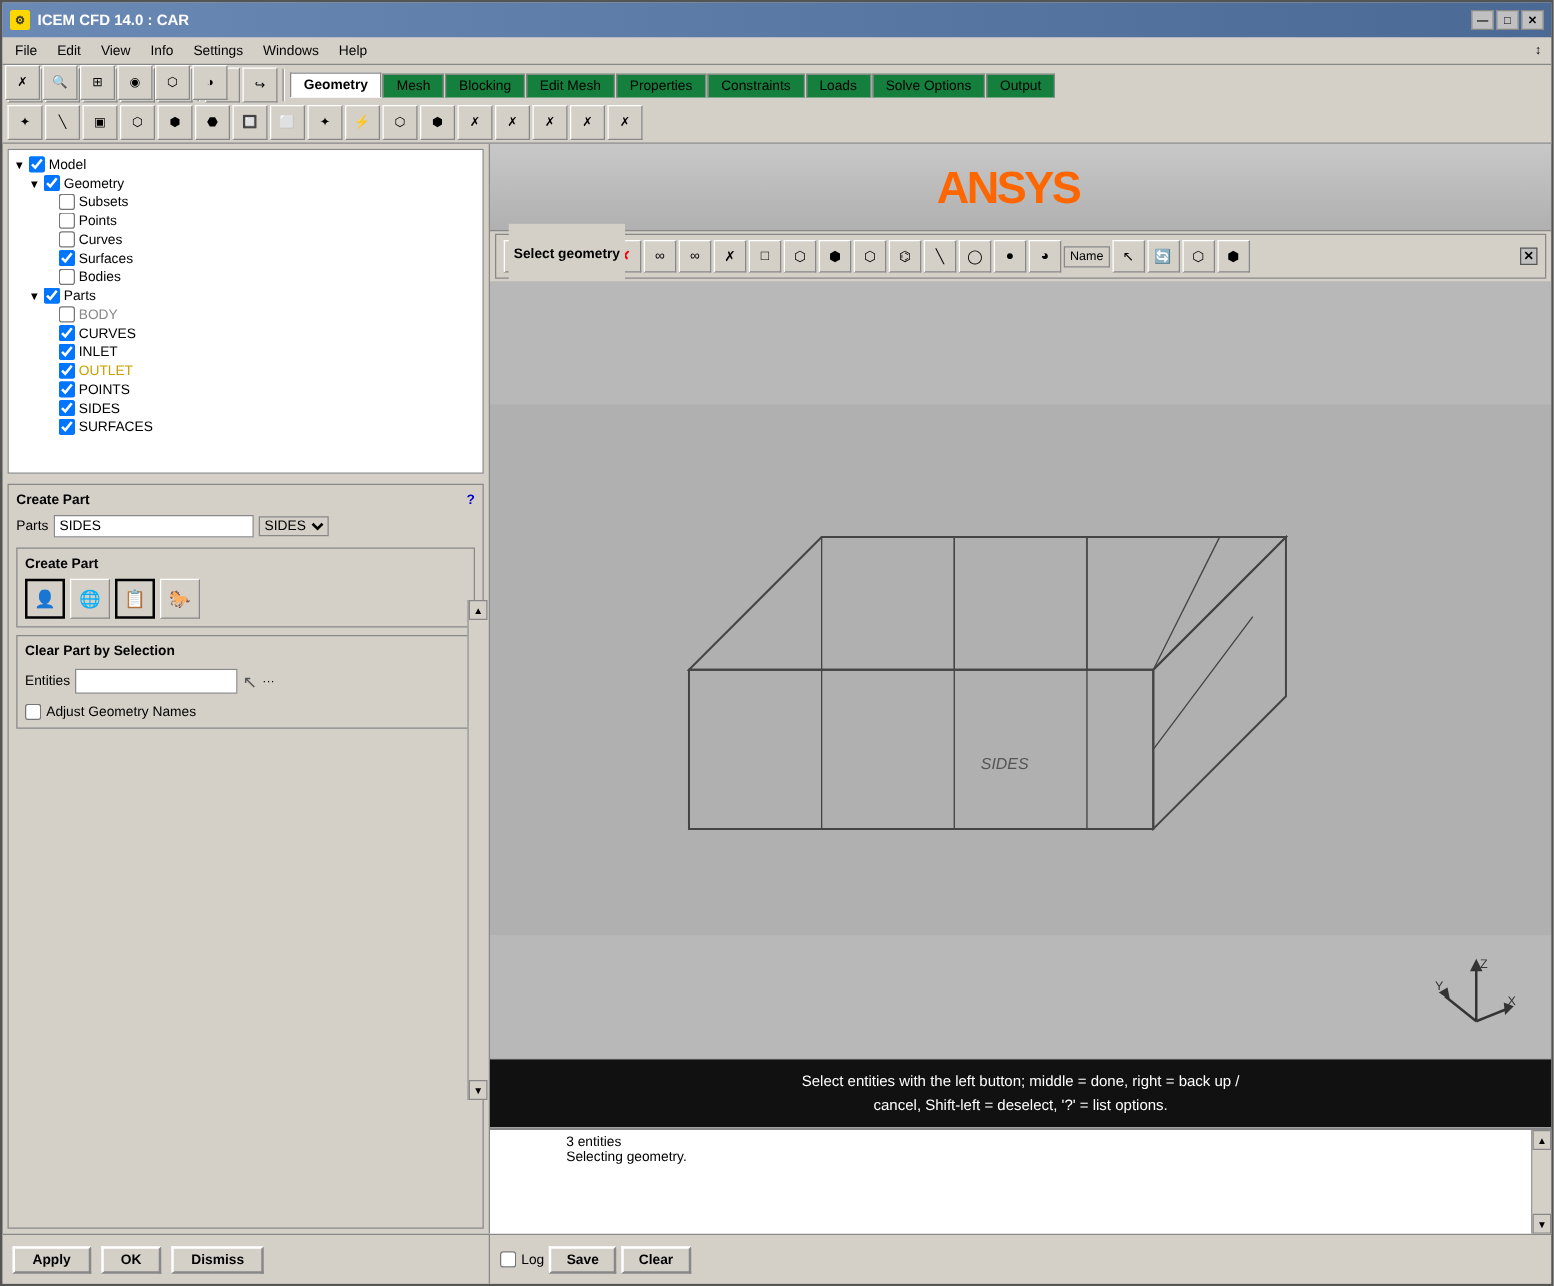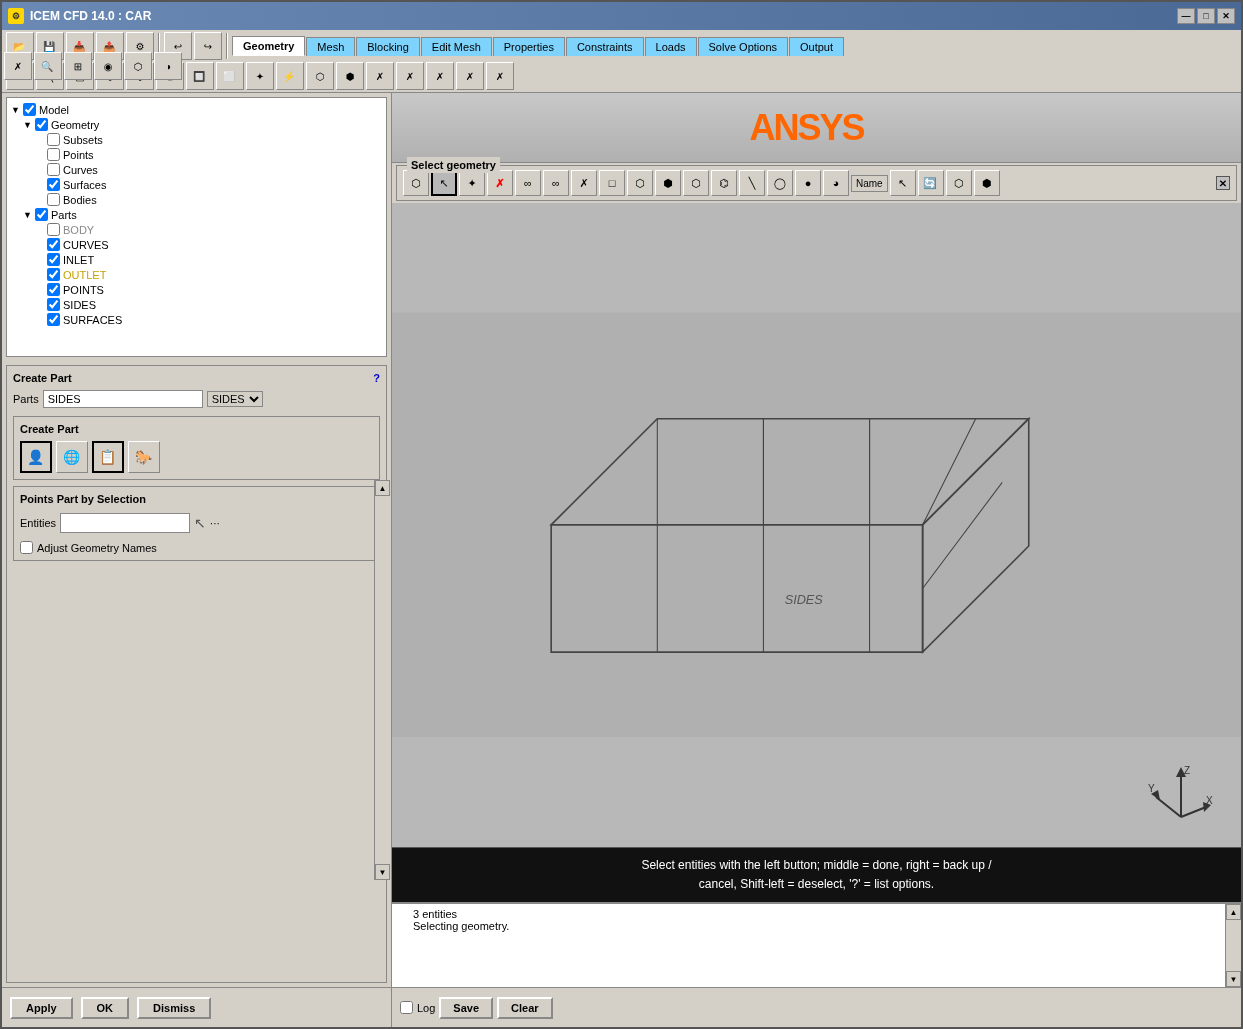--- a/index.html
+++ b/index.html
@@ -108,21 +108,21 @@
     .tb-separator { width: 2px; height: 26px; border-left: 1px solid #888; border-right: 1px solid #fff; margin: 0 2px; }
 
     
     .tab-bar {
       display: flex;
       align-items: flex-end;
       gap: 0;
       flex: 1;
     }
     .tab {
-      background: #7dd3fc;
+      background: #15803d;
       border: 1px solid #888;
       border-bottom: none;
       padding: 3px 10px;
       cursor: pointer;
       font-size: 11px;
       margin-right: 1px;
     }
     .tab.active { background: #fff; border-bottom: 1px solid #fff; font-weight: bold; }
 
     
@@ -283,20 +283,21 @@
       height: 85px;
       border-top: 2px solid #888;
       display: flex;
       position: relative;
     }
     .log-content {
       flex: 1;
       padding: 4px 21px;
       font-size: 11px;
       overflow: hidden;
+      margin-left: 40px;
     }
     .log-scroll {
       width: 16px;
       background: #d4d0c8;
       border-left: 1px solid #888;
       display: flex;
       flex-direction: column;
     }
 
     .full-bottom {
@@ -341,20 +342,30 @@
       <div class="title-bar-icon">⚙</div>
       <span>ICEM CFD 14.0 : CAR</span>
     </div>
     <div class="title-bar-controls">
       <div class="title-bar-btn">—</div>
       <div class="title-bar-btn">□</div>
       <div class="title-bar-btn">✕</div>
     </div>
   </div>
 
+  <div class="menu-bar">
+    <div class="menu-item">File</div>
+    <div class="menu-item">Edit</div>
+    <div class="menu-item">View</div>
+    <div class="menu-item">Info</div>
+    <div class="menu-item">Settings</div>
+    <div class="menu-item">Windows</div>
+    <div class="menu-item">Help</div>
+    <div class="menu-bar-right">↕</div>
+  </div>
 
   <div class="toolbar-area">
     <div class="toolbar-row">
 
       <div class="tb-btn">📂</div>
       <div class="tb-btn">💾</div>
       <div class="tb-btn">📥</div>
       <div class="tb-btn">📤</div>
       <div class="tb-btn">⚙</div>
       <div class="tb-separator"></div>
@@ -510,21 +521,21 @@
               <div style="font-weight:bold; margin-bottom:6px;">Create Part</div>
               <div style="display:flex; gap:4px;">
                 <div class="icon-btn active">👤</div>
                 <div class="icon-btn">🌐</div>
                 <div class="icon-btn" style="border:2px solid #000;">📋</div>
                 <div class="icon-btn">🐎</div>
               </div>
             </div>
 
             <div style="border:1px solid #888; padding:6px; background:#d4d0c8;">
-              <div style="font-weight:bold; margin-bottom:8px;">Points Part by Selection</div>
+              <div style="font-weight:bold; margin-bottom:8px;">Clear Part by Selection</div>
               <div style="display:flex; align-items:center; gap:4px; margin-bottom:8px;">
                 <span>Entities</span>
                 <input type="text" style="background: white; border: 1px solid rgb(136, 136, 136); height: 20px; width: 130px; font-size: 11px;">
                 <span style="font-size:14px; color:#555; cursor:pointer;">↖</span>
                 <span style="font-size:10px; cursor:pointer;">···</span>
               </div>
               <div style="display:flex; align-items:center; gap:4px;">
                 <input type="checkbox" style="">
                 <span>Adjust Geometry Names</span>
               </div>
@@ -541,21 +552,21 @@
 
       <div class="right-col">
 
         <div class="viewport-top">
           <div class="ansys-logo">
             <span>AN</span><span style="color:#f60;">SYS</span>
           </div>
         </div>
 
         <div style="background:#d4d0c8; border:1px solid #888; padding:4px 6px; display:flex; align-items:center; gap:2px; position:relative; margin:2px 4px;">
-          <span style="position:absolute; top:-9px; left:10px; background:#d4d0c8; padding:2px 4px; font-size:11px; font-weight:bold;">Select geometry</span>
+          <span style="position:absolute; top:-9px; left:10px; background:#d4d0c8; padding:18px 4px; font-size:11px; font-weight:bold;">Select geometry</span>
 
           <div class="sg-btn">⬡</div>
           <div class="sg-btn active">↖</div>
           <div class="sg-btn">✦</div>
           <div class="sg-btn" style="color:red; font-weight:bold;">✗</div>
           <div class="sg-btn">∞</div>
           <div class="sg-btn">∞</div>
           <div class="sg-btn">✗</div>
           <div class="sg-btn">□</div>
           <div class="sg-btn">⬡</div>

